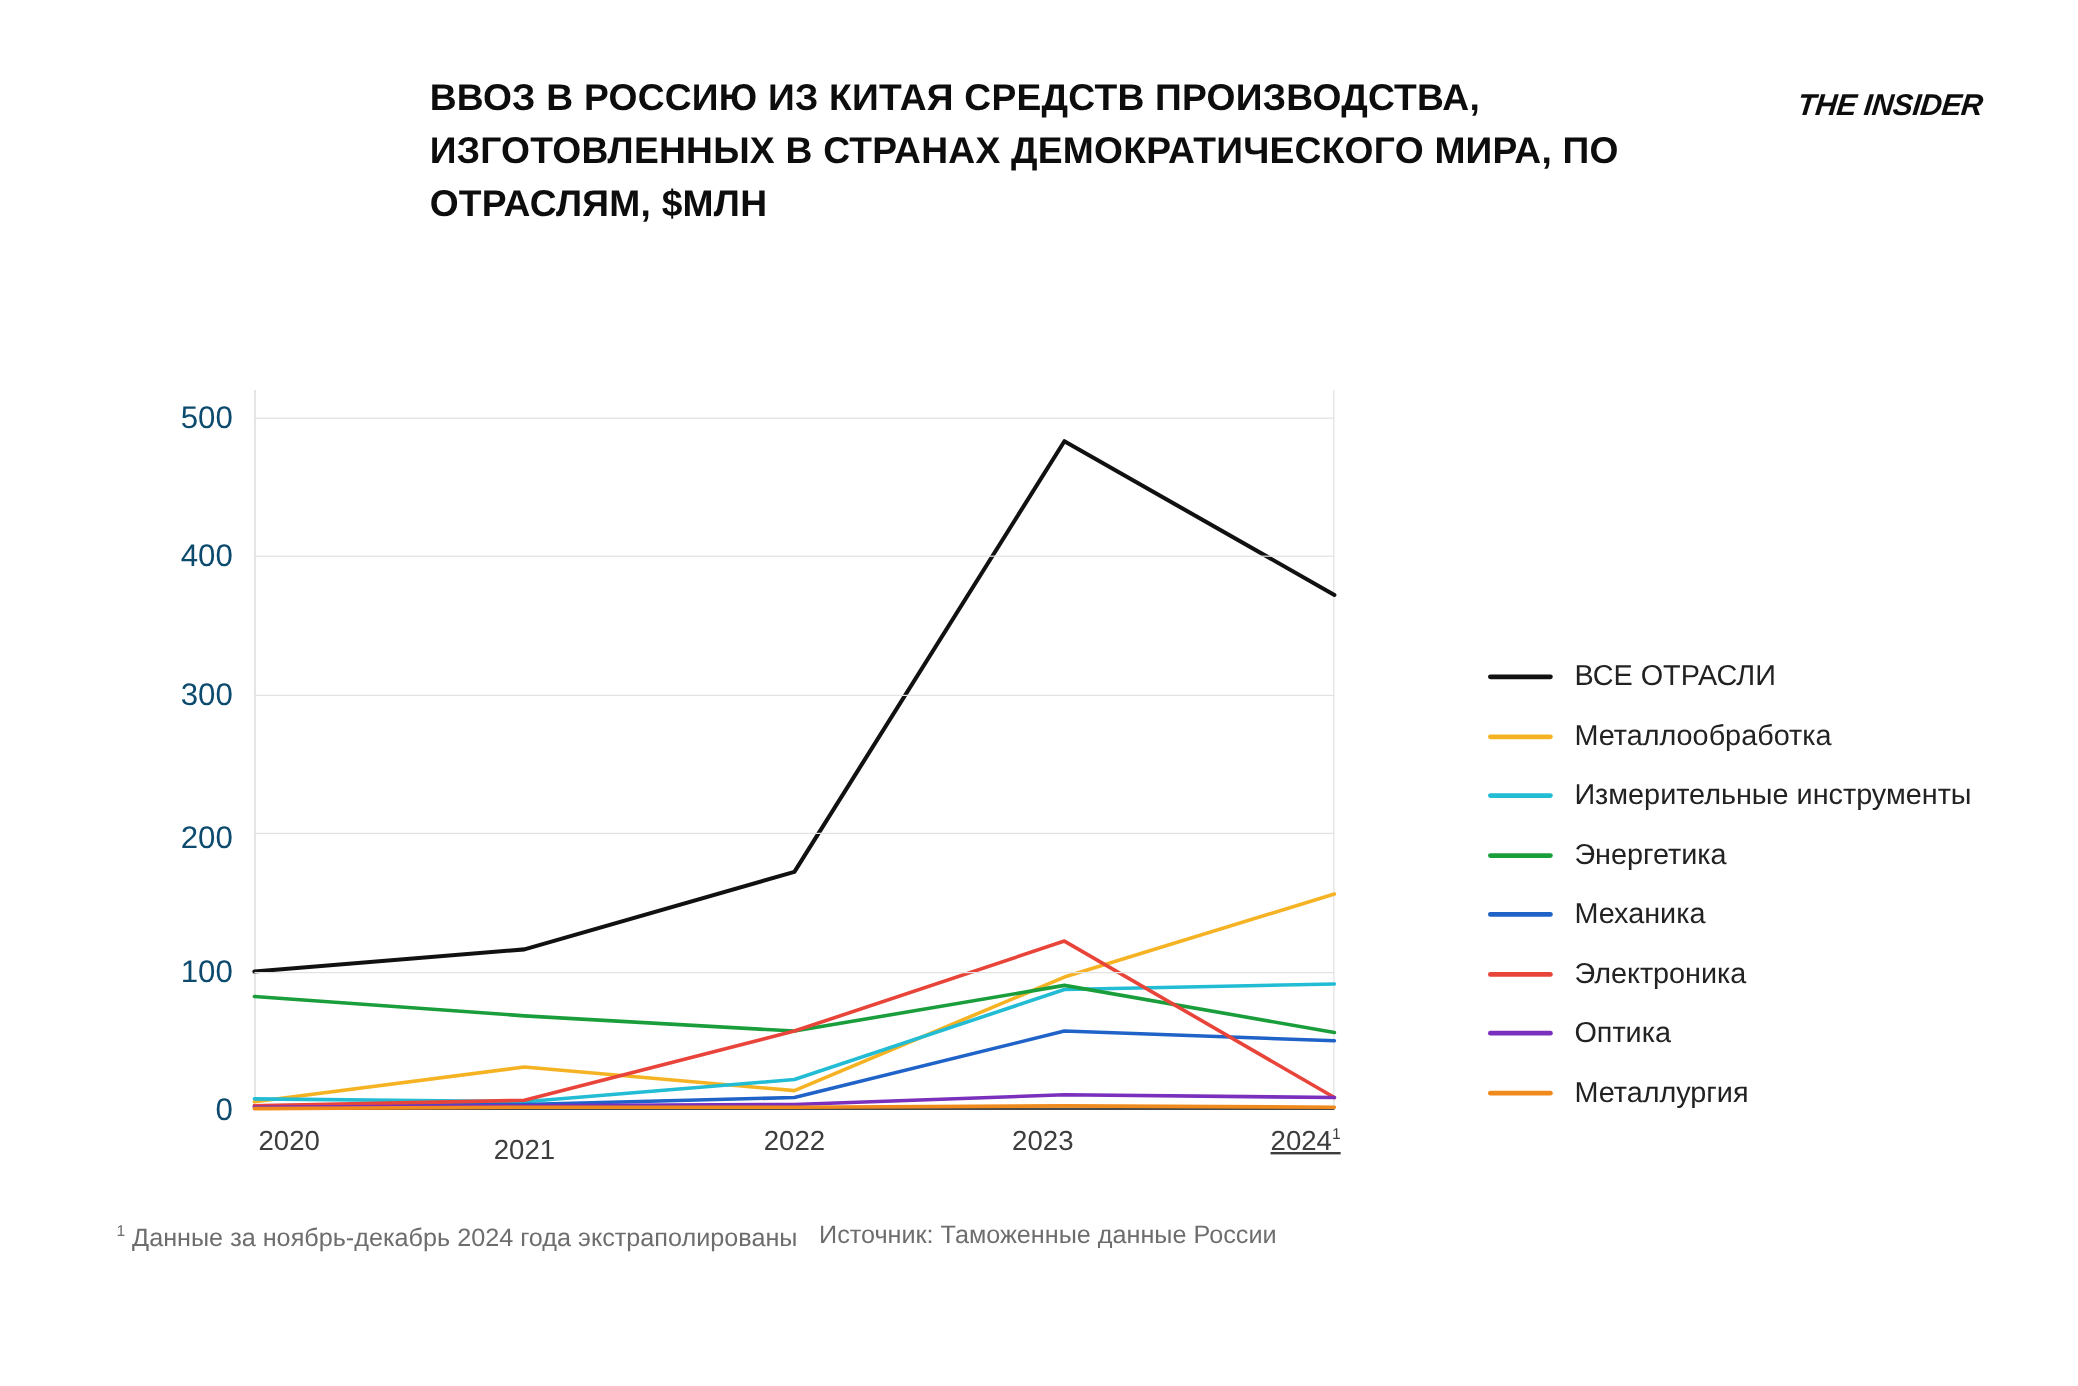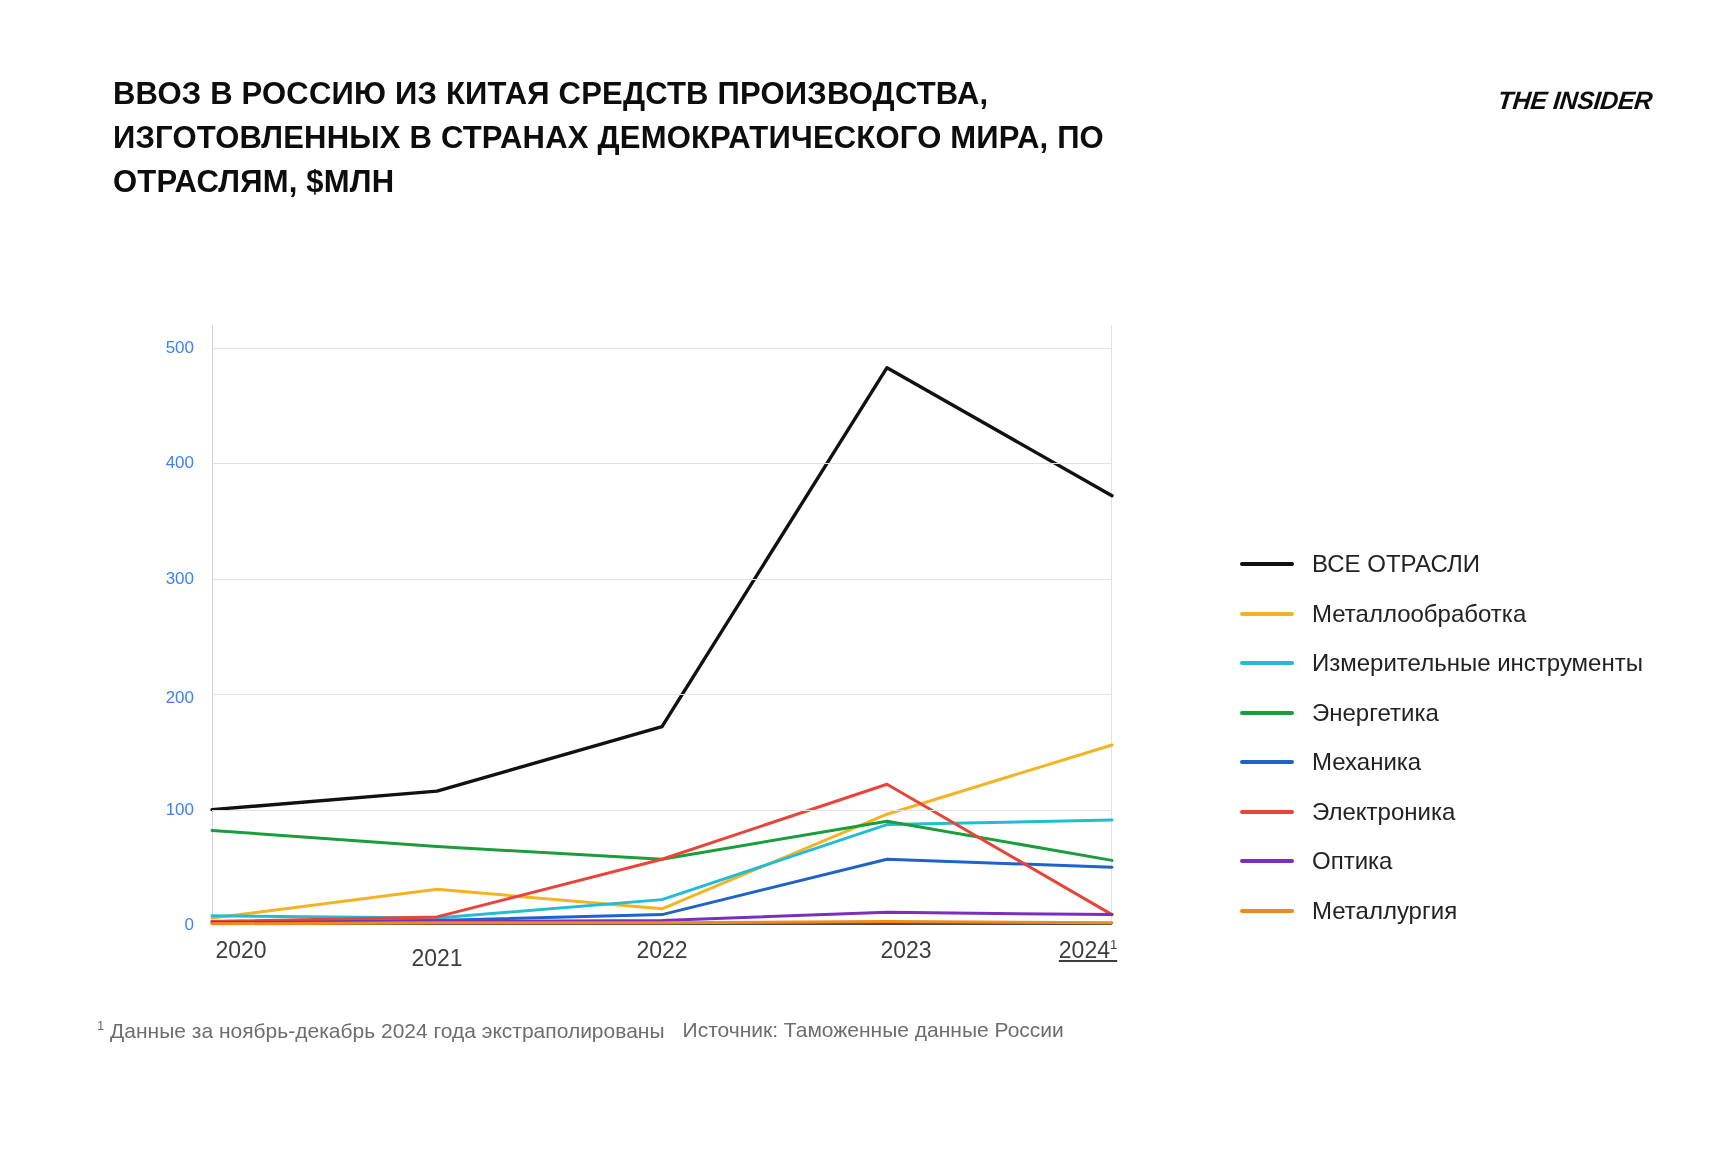--- a/index.html
+++ b/index.html
@@ -15,27 +15,26 @@
     position: relative;
     overflow: hidden;
   }
   .page {
     position: absolute;
     inset: 0;
     background: #ffffff;
   }
   .header {
     position: absolute;
-    left: 113px;
+    left: 103px;
     top: 60px;
     right: 80px;
     display: flex;
     align-items: flex-start;
-    justify-content: space-between;
-    margin-top: 12px;
+    justify-content: flex-end;
   }
   .title {
     font-size: 31px;
     font-weight: bold;
     line-height: 1.42;
     letter-spacing: 0.2px;
     max-width: 1140px;
     text-transform: uppercase;
     color: #0d0d0d;
     margin: 0;
@@ -100,22 +99,22 @@
     bottom: 0;
     width: 100%;
     height: 2px;
     background: #4a4a4a;
   }
   .ytick {
     position: absolute;
     right: 100%;
     margin-right: 18px;
     transform: translateY(-50%);
-    font-size: 17px;
-    color: #3b82f6;
+    font-size: 26px;
+    color: #0c4a6e;
     white-space: nowrap;
   }
   .xtick {
     position: absolute;
     top: 100%;
     margin-top: 12px;
     transform: translateX(-50%);
     font-size: 23px;
     color: #3d3d3d;
     white-space: nowrap;
@@ -205,21 +204,21 @@
           <div class="ytick" style="top: 373px;">200</div>
           <div class="gridline" style="top: 253.846px;"></div>
           <div class="ytick" style="top: 253.846px;">300</div>
           <div class="gridline" style="top: 138.462px;"></div>
           <div class="ytick" style="top: 138.462px; margin-left: 48px;">400</div>
           <div class="gridline" style="top: 23.0769px;"></div>
           <div class="ytick" style="top: 23.0769px;">500</div>
           <div class="xtick" style="left: 0px; margin-left: 29px;">2020</div>
           <div class="xtick" style="left: 225px; margin-top: 20px;">2021</div>
           <div class="xtick" style="left: 450px;">2022</div>
-          <div class="xtick" style="left: 694px;">2023</div>
+          <div class="xtick" style="left: 657px;">2023</div>
           <div class="xtick" style="left: 876px; text-decoration: underline;">2024<sup>1</sup></div>
         </div>
     </div>
   </div>
 
   <div class="legend" id="legend">
       <div class="legend-row">
         <span class="legend-swatch" style="background: rgb(17, 17, 17);"></span>
         <span class="legend-label">ВСЕ ОТРАСЛИ</span>
       </div>

